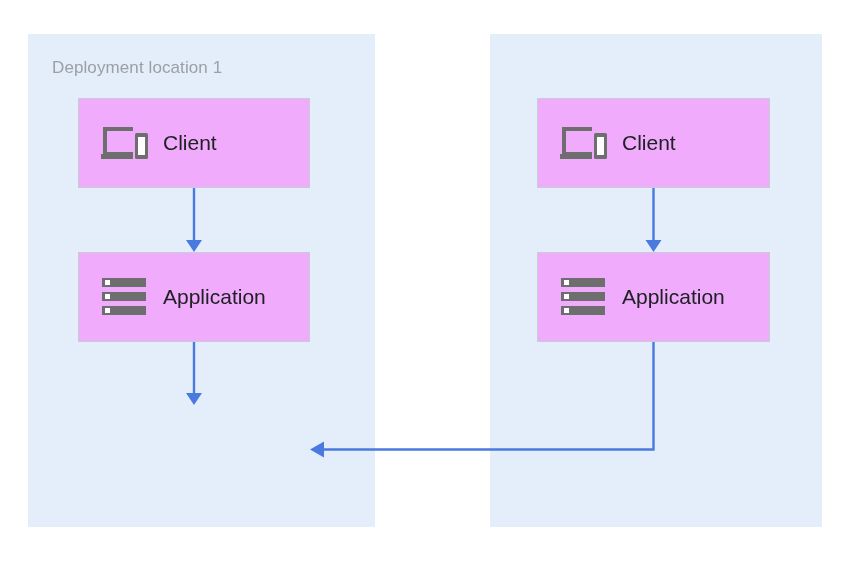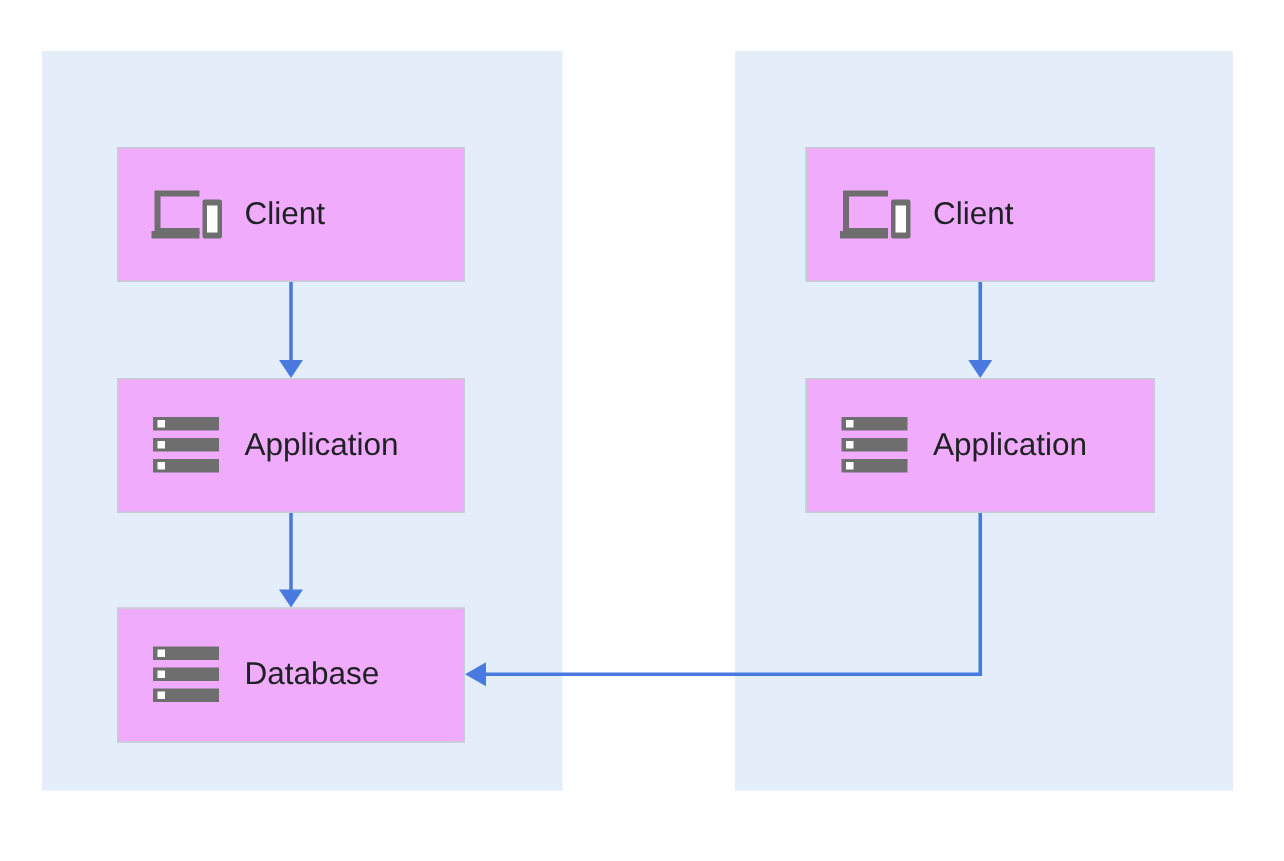--- a/index.html
+++ b/index.html
@@ -98,20 +98,21 @@
     z-index: 3;
     pointer-events: none;
   }
 </style>
 </head>
 <body>
 
 <div id="canvas">
 
   <div class="zone" style="left:28px; top:34px; width:347px; height:493px;"></div>
+  <div class="zone-label" style="left:52px; top:58px;">Deployment location 1</div>
 
   <div class="zone" style="left:490px; top:34px; width:332px; height:493px;"></div>
 
   <svg id="wires" viewBox="0 0 856 574" xmlns="http://www.w3.org/2000/svg">
     <defs>
       <marker id="arrow-down" markerWidth="10" markerHeight="9" refX="5" refY="8.4" orient="0">
         <path d="M0.2,0 L9.8,0 L5,8.6 Z" fill="#4a7ae0"></path>
       </marker>
       <marker id="arrow-left" markerWidth="10" markerHeight="9" refX="5" refY="8.4" orient="0">
         <path d="M0.2,0 L9.8,0 L5,8.6 Z" fill="#4a7ae0" transform="rotate(-90 5 4.3)"></path>
@@ -155,30 +156,20 @@
     <span class="node-icon">
       <span class="srv">
         <span class="bar b1"></span>
         <span class="bar b2"></span>
         <span class="bar b3"></span>
       </span>
     </span>
     <span class="node-label">Application</span>
   </div>
 
-  <div class="node" style="left:78px; top:405px; width:232px; height:90px;">
-    <span class="node-icon">
-      <span class="srv">
-        <span class="bar b1"></span>
-        <span class="bar b2"></span>
-        <span class="bar b3"></span>
-      </span>
-    </span>
-    <span class="node-label">Database</span>
-  </div>
 
   <div class="node" style="left:537px; top:98px; width:233px; height:90px;">
     <span class="node-icon">
       <svg width="50" height="44" viewBox="0 0 50 44" xmlns="http://www.w3.org/2000/svg">
         <path d="M4,6 h30 v4 h-26 v21 h26 v4 h-30 z" fill="#6e6e6e"></path>
         <rect x="2" y="33" width="32" height="5" fill="#6e6e6e"></rect>
         <rect x="36" y="12" width="13" height="26" rx="1.5" fill="#6e6e6e"></rect>
         <rect x="39" y="16" width="7" height="18" fill="#ffffff"></rect>
       </svg>
     </span>

